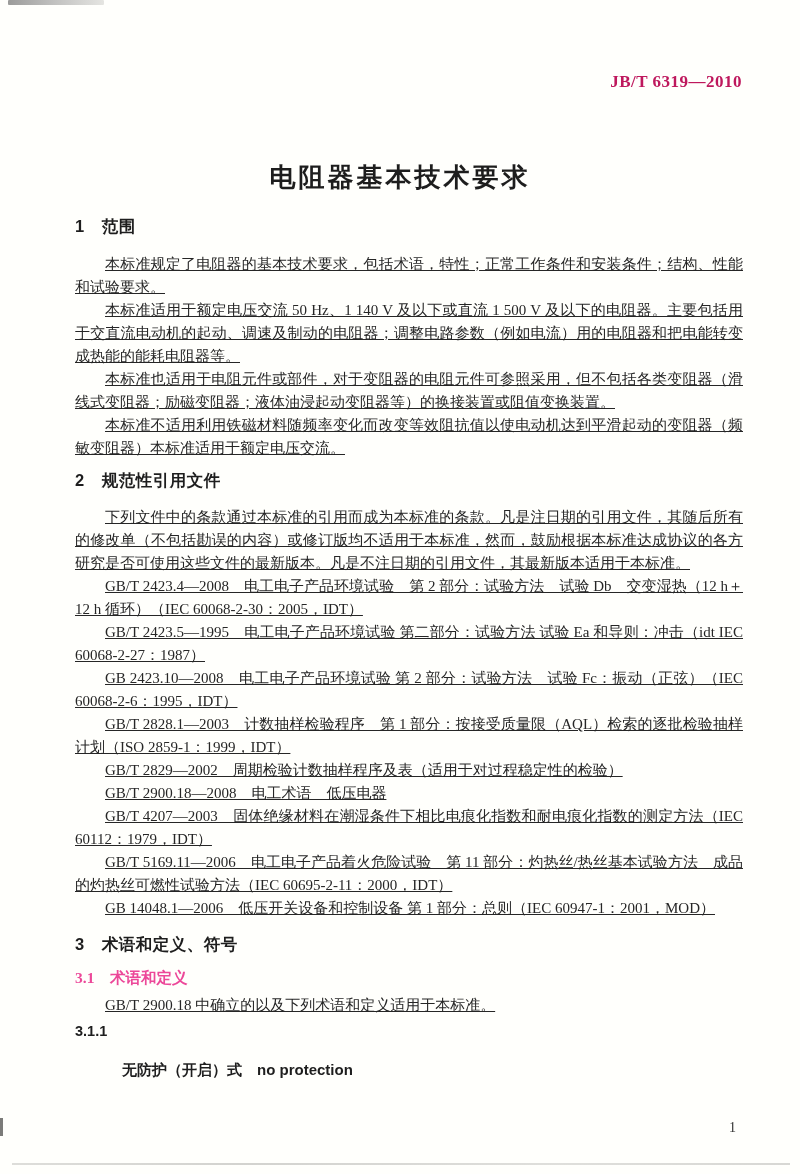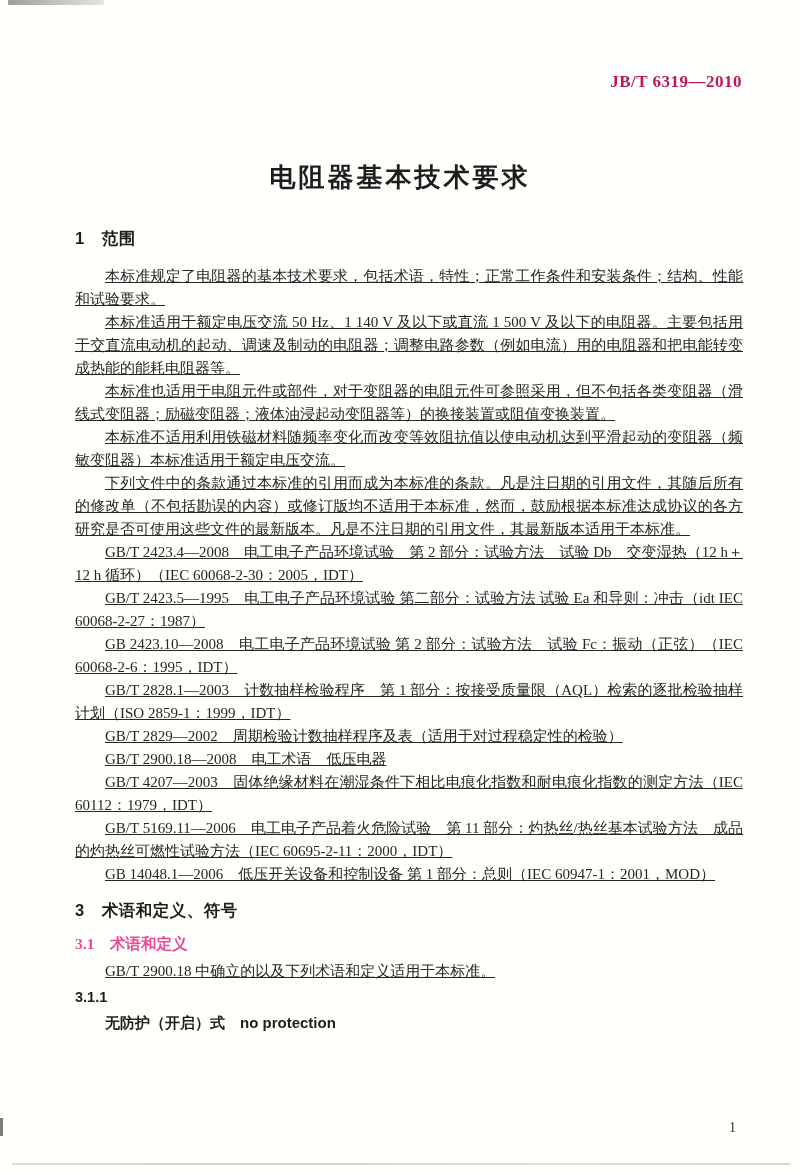--- a/index.html
+++ b/index.html
@@ -62,21 +62,21 @@
     text-align: center;
     font-family: "Liberation Sans", "DejaVu Sans", sans-serif;
     font-size: 26px;
     font-weight: 700;
     letter-spacing: 3px;
     color: #1d1d1d;
     margin: 0;
   }
   .content {
     position: absolute;
-    top: 228px;
+    top: 216px;
     left: 75px;
     width: 668px;
   }
   .h-sec {
     font-family: "Liberation Sans", "DejaVu Sans", sans-serif;
     font-size: 16.5px;
     font-weight: 600;
     letter-spacing: 0.5px;
     line-height: 21px;
     color: #1e1e1e;
@@ -115,21 +115,21 @@
     margin: 0;
     color: #262626;
     text-decoration: underline;
   }
   .term-line {
     font-family: "Liberation Sans", "DejaVu Sans", sans-serif;
     font-size: 15px;
     font-weight: 600;
     line-height: 23px;
     text-indent: 2em;
-    margin: 0;
+    margin: 17px;
     color: #1e1e1e;
   }
   .page-number {
     position: absolute;
     top: 1120px;
     right: 64px;
     font-size: 14px;
     color: #333333;
   }
 </style>
@@ -147,20 +147,21 @@
   <h1 class="doc-title">电阻器基本技术要求</h1>
 
   <div class="content">
 
     <h2 class="h-sec first">1　范围</h2>
     <p class="body-p">本标准规定了电阻器的基本技术要求，包括术语，特性；正常工作条件和安装条件；结构、性能和试验要求。</p>
     <p class="body-p">本标准适用于额定电压交流 50 Hz、1 140 V 及以下或直流 1 500 V 及以下的电阻器。主要包括用于交直流电动机的起动、调速及制动的电阻器；调整电路参数（例如电流）用的电阻器和把电能转变成热能的能耗电阻器等。</p>
     <p class="body-p">本标准也适用于电阻元件或部件，对于变阻器的电阻元件可参照采用，但不包括各类变阻器（滑线式变阻器；励磁变阻器；液体油浸起动变阻器等）的换接装置或阻值变换装置。</p>
     <p class="body-p">本标准不适用利用铁磁材料随频率变化而改变等效阻抗值以使电动机达到平滑起动的变阻器（频敏变阻器）本标准适用于额定电压交流。</p>
 
+    <h2 class="h-sec mid">2　规范性引用文件</h2>
     <p class="body-p">下列文件中的条款通过本标准的引用而成为本标准的条款。凡是注日期的引用文件，其随后所有的修改单（不包括勘误的内容）或修订版均不适用于本标准，然而，鼓励根据本标准达成协议的各方研究是否可使用这些文件的最新版本。凡是不注日期的引用文件，其最新版本适用于本标准。</p>
     <p class="body-p">GB/T 2423.4—2008　电工电子产品环境试验　第 2 部分：试验方法　试验 Db　交变湿热（12 h＋12 h 循环）（IEC 60068-2-30：2005，IDT）</p>
     <p class="body-p">GB/T 2423.5—1995　电工电子产品环境试验 第二部分：试验方法 试验 Ea 和导则：冲击（idt IEC 60068-2-27：1987）</p>
     <p class="body-p">GB 2423.10—2008　电工电子产品环境试验 第 2 部分：试验方法　试验 Fc：振动（正弦）（IEC 60068-2-6：1995，IDT）</p>
     <p class="body-p">GB/T 2828.1—2003　计数抽样检验程序　第 1 部分：按接受质量限（AQL）检索的逐批检验抽样计划（ISO 2859-1：1999，IDT）</p>
     <p class="body-p">GB/T 2829—2002　周期检验计数抽样程序及表（适用于对过程稳定性的检验）</p>
     <p class="body-p">GB/T 2900.18—2008　电工术语　低压电器</p>
     <p class="body-p">GB/T 4207—2003　固体绝缘材料在潮湿条件下相比电痕化指数和耐电痕化指数的测定方法（IEC 60112：1979，IDT）</p>
     <p class="body-p">GB/T 5169.11—2006　电工电子产品着火危险试验　第 11 部分：灼热丝/热丝基本试验方法　成品的灼热丝可燃性试验方法（IEC 60695-2-11：2000，IDT）</p>
     <p class="body-p">GB 14048.1—2006　低压开关设备和控制设备 第 1 部分：总则（IEC 60947-1：2001，MOD）</p>

